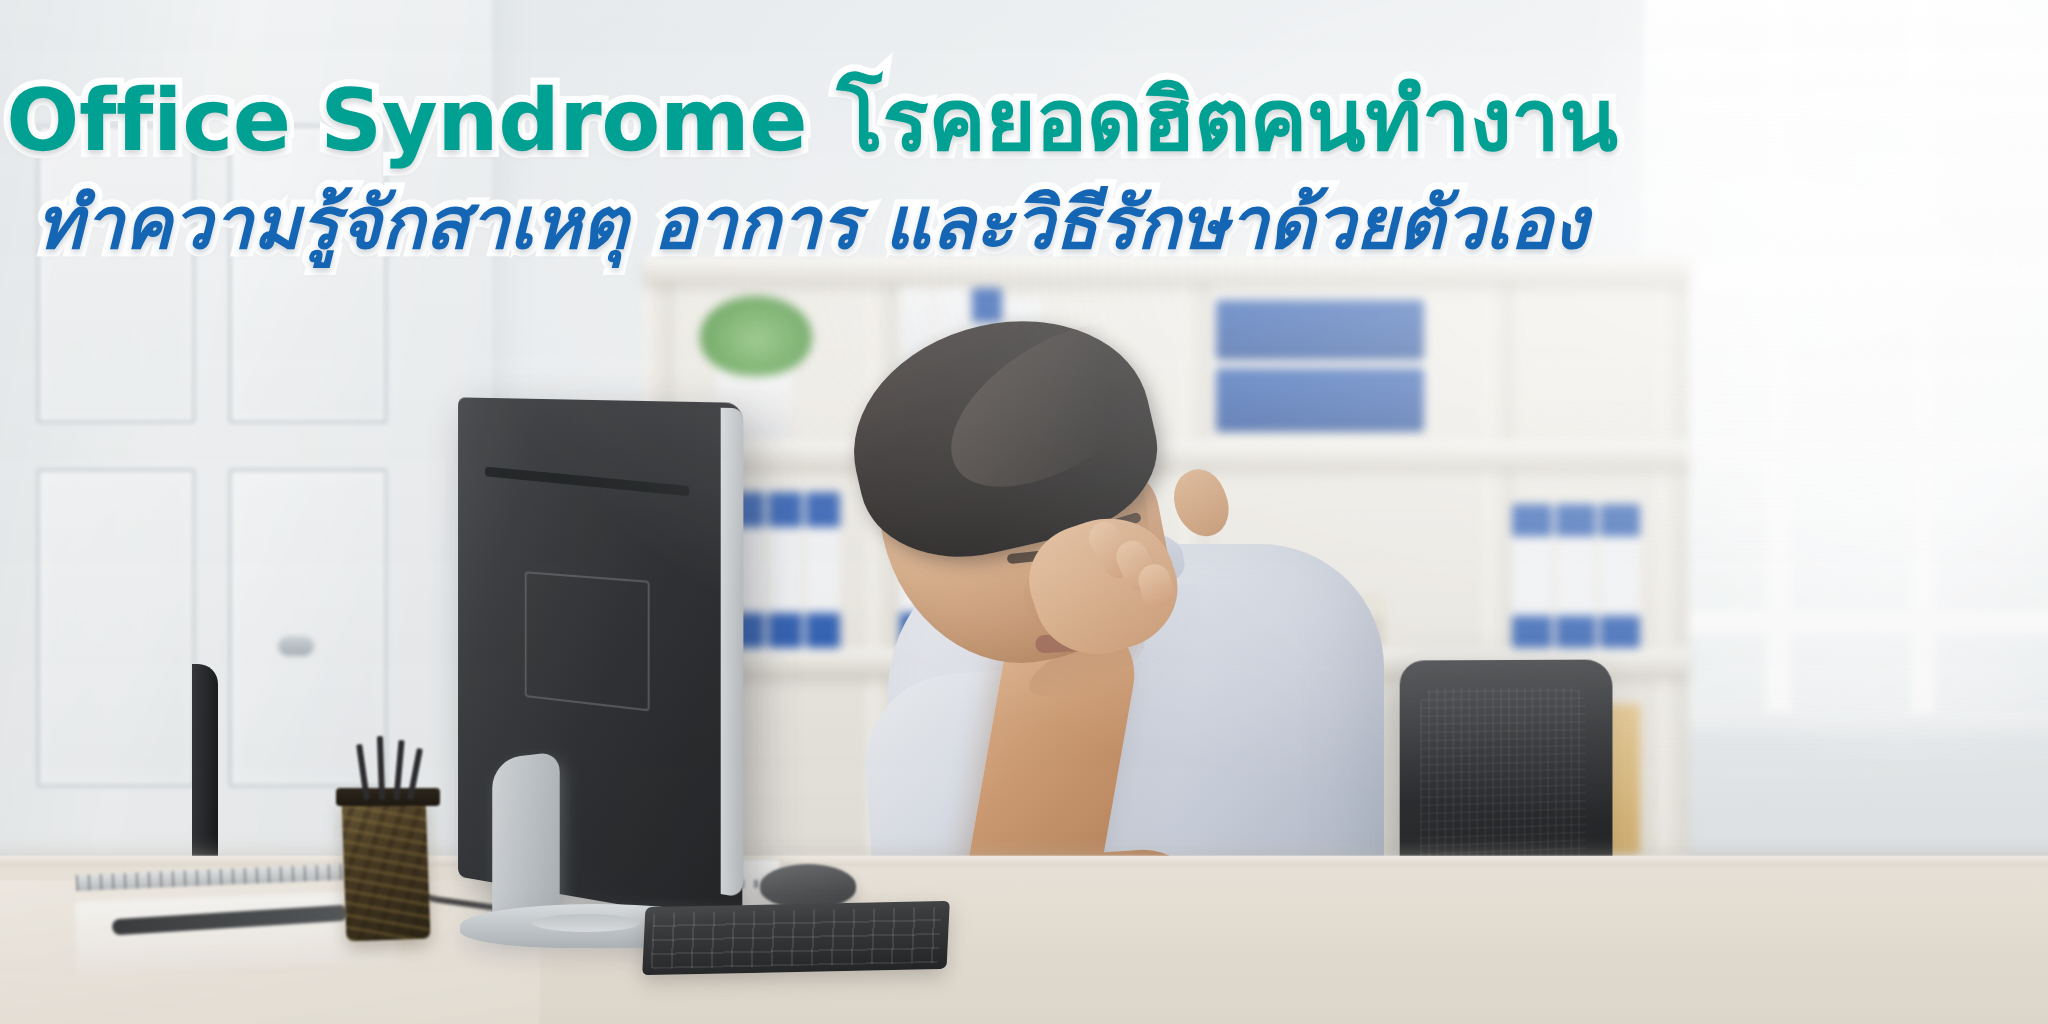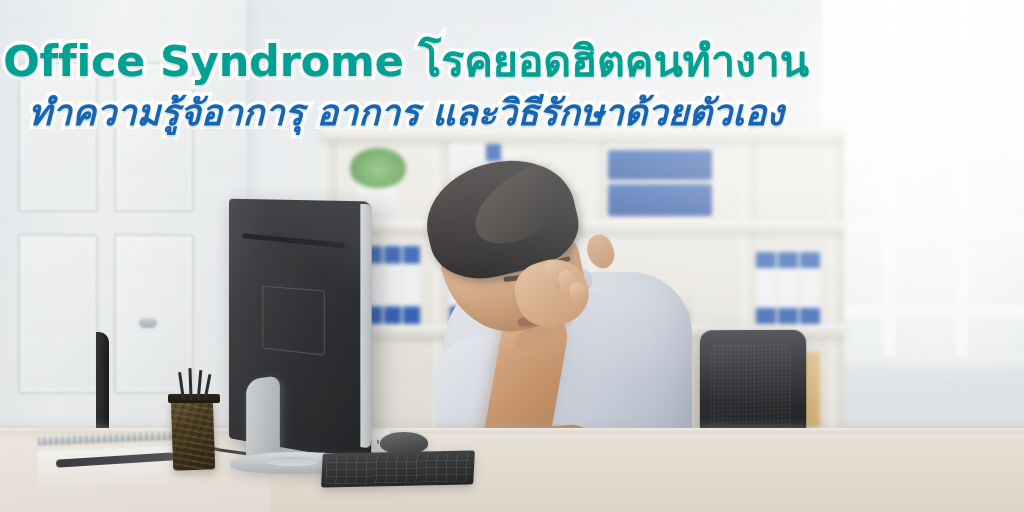--- a/index.html
+++ b/index.html
@@ -631,16 +631,16 @@
     <div class="mouse"></div>
     <div class="keyboard">
       <div class="kb-keys"></div>
     </div>
 
     <div class="photo-grade"></div>
   </div>
 
   <div class="text-block">
     <div class="headline">Office Syndrome โรคยอดฮิตคนทำงาน</div>
-    <div class="subline">ทำความรู้จัอาการุ อาการ และวิธีรักษาด้วยตัวเอง</div>
+    <div class="subline">ทำความรู้จักสาเหตุ อาการ และวิธีรักษาด้วยตัวเอง</div>
   </div>
 
 </div>
 
 </body></html>

